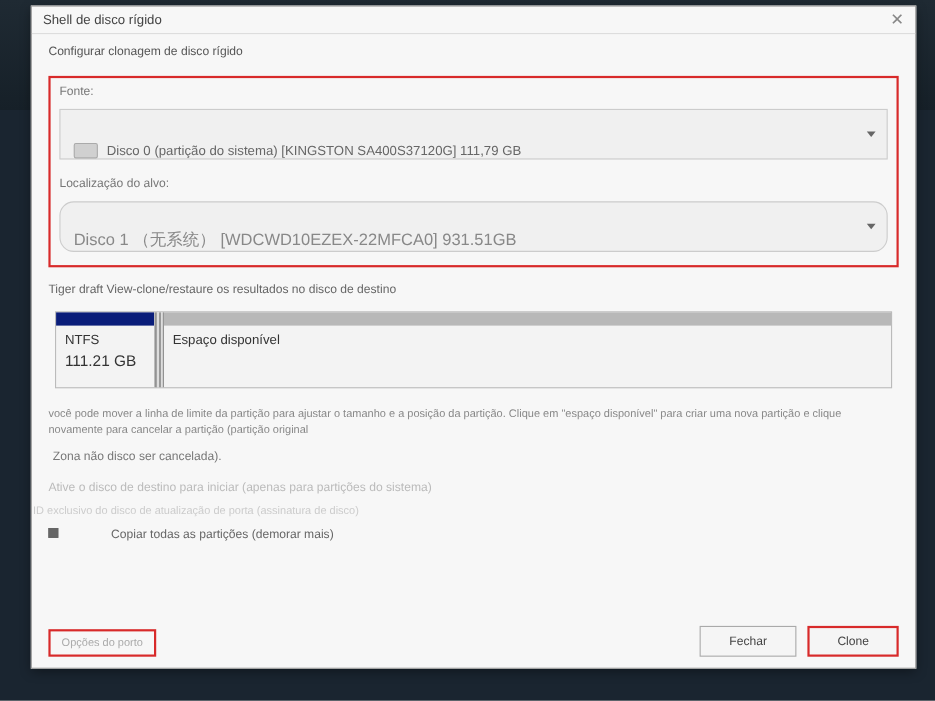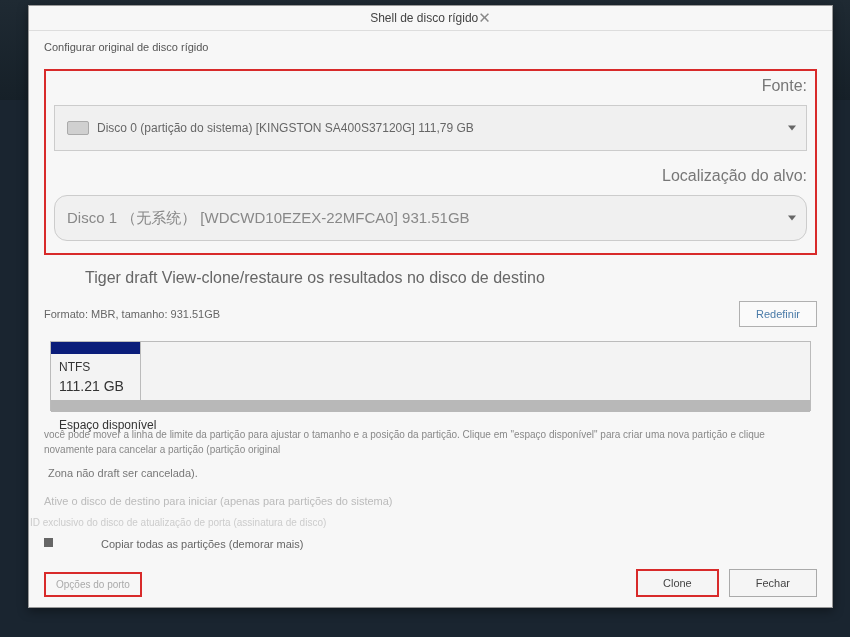--- a/index.html
+++ b/index.html
@@ -33,21 +33,21 @@
       border: 1px solid #999;
       box-shadow: 0 3px 10px rgba(0,0,0,0.4);
     }
     .dialog-header {
       height: 25px;
       padding: 4px 10px;
       font-size: 12px;
       color: #444;
       border-bottom: 1px solid #ddd;
       display: flex;
-      justify-content: center;
+      justify-content: space-between;
       align-items: center;
     }
     .close-btn {
       font-size: 15px;
       color: #888;
       cursor: pointer;
     }
     .dialog-body {
       padding: 10px 15px;
     }
@@ -55,32 +55,31 @@
       font-size: 11px;
       color: #555;
       margin-bottom: 16px;
     }
     .source-target-box {
       border: 2px solid #d82a2a;
       padding: 6px 8px 12px 8px;
       margin-bottom: 14px;
     }
     .field-label {
-      font-size: 16px;
+      font-size: 11px;
       color: #777;
       margin-bottom: 10px;
-      text-align: right;
     }
     .select-box {
       width: 100%;
       height: 46px;
       background: #f0f0f0;
       border: 1px solid #ccc;
       display: flex;
-      align-items: center;
+      align-items: flex-end;
       padding: 0 12px;
       position: relative;
       margin-bottom: 16px;
     }
     .select-box:last-child {
       margin-bottom: 0;
     }
     .disk-icon {
       width: 22px;
       height: 14px;
@@ -103,24 +102,23 @@
       right: 10px;
       top: 50%;
       transform: translateY(-50%);
       width: 0;
       height: 0;
       border-left: 4px solid transparent;
       border-right: 4px solid transparent;
       border-top: 5px solid #666;
     }
     .info-text {
-      font-size: 16px;
+      font-size: 11px;
       color: #666;
       margin-bottom: 14px;
-      margin-left: 41px;
     }
     .format-row {
       display: flex;
       justify-content: space-between;
       align-items: center;
       margin-bottom: 14px;
     }
     .format-text {
       font-size: 11px;
       color: #666;
@@ -132,21 +130,20 @@
       background: #fafafa;
       border: 1px solid #b0b0b0;
       cursor: pointer;
     }
     .partition-viz {
       display: flex;
       border: 1px solid #bbb;
       height: 70px;
       background: #f3f3f3;
       margin: 0 6px 16px 6px;
-      flex-direction: column;
     }
     .partition-block {
       display: flex;
       flex-direction: column;
       border-right: 1px solid #bbb;
     }
     .partition-header {
       height: 12px;
     }
     .partition-header.blue {
@@ -252,75 +249,71 @@
 <body>
 
 <div class="bg-header"></div>
 
 <div class="dialog">
   <div class="dialog-header">
     <span>Shell de disco rígido</span>
     <span class="close-btn">✕</span>
   </div>
   <div class="dialog-body">
-    <div class="subtitle">Configurar original de disco rígido</div>
+    <div class="subtitle">Configurar clonagem de disco rígido</div>
 
     <div class="source-target-box">
       <div class="field-label">Fonte:</div>
       <div class="select-box">
         <span class="disk-icon"></span>
         <span class="select-text">Disco 0 (partição do sistema) [KINGSTON SA400S37120G] 111,79 GB</span>
         <span class="dropdown-arrow"></span>
       </div>
       <div class="field-label">Localização do alvo:</div>
       <div class="select-box" style="margin-bottom:0;border-radius:13px;">
         <span class="select-text lg">Disco 1 （无系统） [WDCWD10EZEX-22MFCA0]   931.51GB</span>
         <span class="dropdown-arrow"></span>
       </div>
     </div>
 
     <div class="info-text">Tiger draft View-clone/restaure os resultados no disco de destino</div>
 
-    <div class="format-row">
-      <span class="format-text">Formato: MBR, tamanho: 931.51GB</span>
-      <button class="redefine-btn">Redefinir</button>
-    </div>
 
     <div class="partition-viz">
       <div class="partition-block" style="width:90px;">
         <div class="partition-header blue"></div>
         <div class="partition-body">
           <div class="part-name">NTFS</div>
           <div class="part-size">111.21 GB</div>
         </div>
       </div>
       <div class="divider-handle"></div>
       <div class="partition-block" style="flex:1;border-right:none;">
         <div class="partition-header gray"></div>
         <div class="partition-body">
           <div class="part-name">Espaço disponível</div>
         </div>
       </div>
     </div>
 
     <div class="help-text">você pode mover a linha de limite da partição para ajustar o tamanho e a posição da partição. Clique em "espaço disponível" para criar uma nova partição e clique novamente para cancelar a partição (partição original</div>
-    <div class="zone-text">Zona não draft ser cancelada).</div>
+    <div class="zone-text">Zona não disco ser cancelada).</div>
 
     <div class="checkbox-row faded">
       <span>Ative o disco de destino para iniciar (apenas para partições do sistema)</span>
     </div>
     <div class="checkbox-row small" style="margin-left:-14px;">
       <span>ID exclusivo do disco de atualização de porta (assinatura de disco)</span>
     </div>
     <div class="checkbox-row normal">
       <span class="cb filled"></span>
       <span>Copiar todas as partições (demorar mais)</span>
     </div>
   </div>
 
   <div class="dialog-footer">
     <div class="port-options">Opções do porto</div>
     <div class="footer-buttons">
+      <button class="btn">Fechar</button>
       <button class="btn clone">Clone</button>
-      <button class="btn">Fechar</button>
     </div>
   </div>
 </div>
 
 </body></html>

